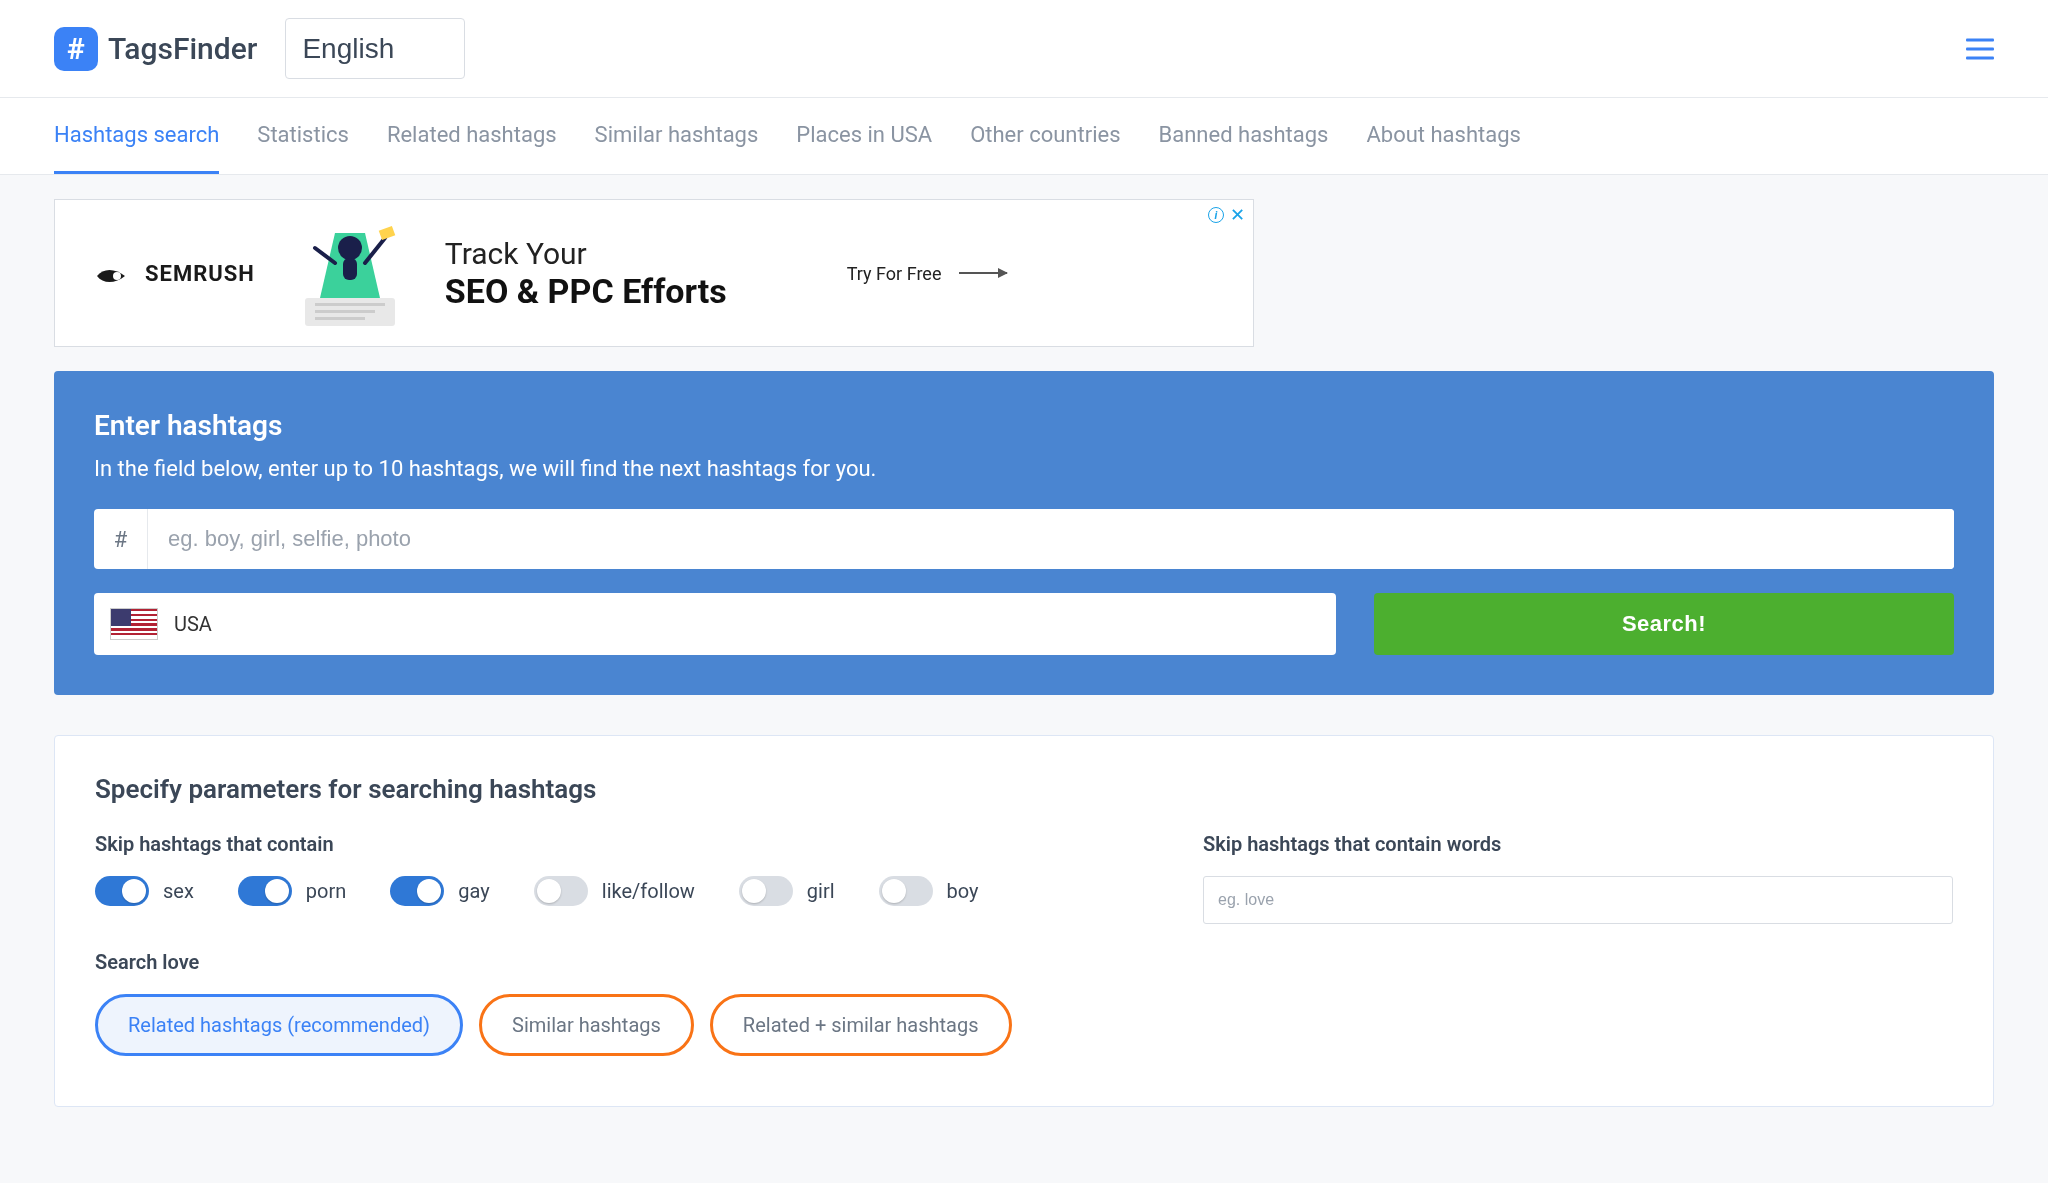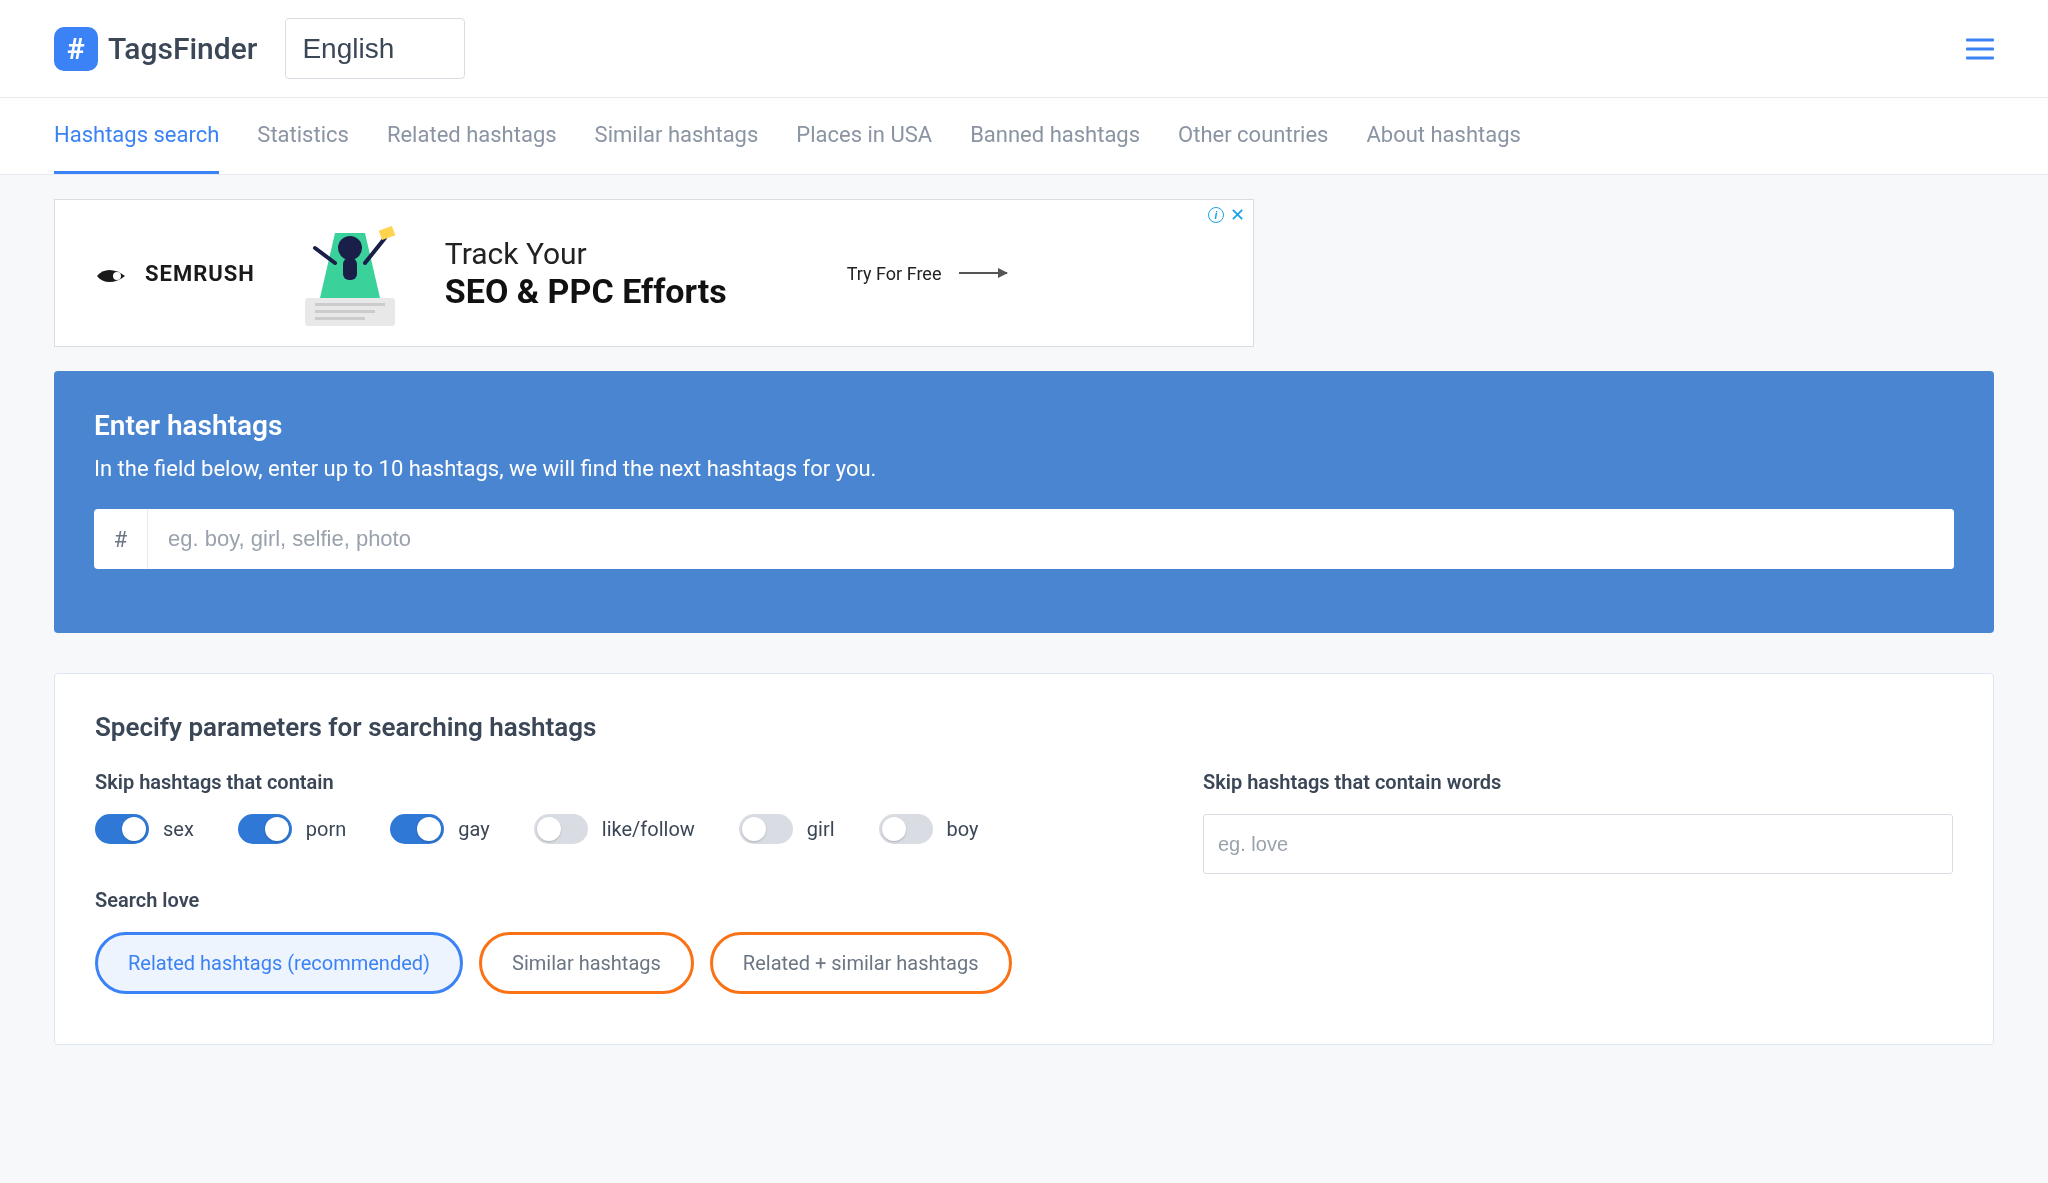--- a/index.html
+++ b/index.html
@@ -300,25 +300,25 @@
     border-radius: 50%;
     top: 3px;
     transition: left .2s;
     box-shadow: 0 1px 2px rgba(0,0,0,.2);
   }
   .switch.off .knob { left: 3px; }
   .switch.on .knob { left: 27px; }
   .toggle-label { font-size: 20px; color: #3b4757; }
   .skip-words-input {
     width: 100%;
-    height: 60px;
+    height: 48px;
     border: 1px solid #d9dde3;
     border-radius: 3px;
     padding: 0 14px;
-    font-size: 20px;
+    font-size: 16px;
     color: #333;
   }
   .skip-words-input::placeholder { color: #9aa2ad; }
   .pills-row {
     display: flex;
     gap: 16px;
   }
   .pill {
     border: 3px solid #f97316;
     border-radius: 999px;
@@ -351,22 +351,22 @@
       <div></div>
   </div>
 </div>
 
 <div class="navbar" id="navbar">
     <div class="nav-item active">Hashtags search</div>
     <div class="nav-item">Statistics</div>
     <div class="nav-item">Related hashtags</div>
     <div class="nav-item">Similar hashtags</div>
     <div class="nav-item">Places in USA</div>
+    <div class="nav-item">Other countries</div>
     <div class="nav-item">Banned hashtags</div>
-    <div class="nav-item">Other countries</div>
     <div class="nav-item">About hashtags</div>
   </div>
 
 <div class="content">
 
   <div class="ad-banner">
     <div class="ad-brand">
       <span class="ad-brand-icon">
         <svg viewBox="0 0 32 20" width="32" height="20">
             <path d="M2 10 C8 2, 20 2, 30 10 C20 18, 8 18, 2 10 Z" fill="#1a1a1a"></path>
@@ -403,20 +403,27 @@
     </div>
   </div>
 
   <div class="search-panel">
     <div class="panel-title">Enter hashtags</div>
     <div class="panel-sub">In the field below, enter up to 10 hashtags, we will find the next hashtags for you.</div>
     <div class="hashtag-input-row">
       <div class="hash-prefix">#</div>
       <input class="hashtag-input" type="text" placeholder="eg. boy, girl, selfie, photo" style="">
     </div>
+    <div class="row2">
+      <div class="country-select">
+        <div class="flag"></div>
+        <span class="country-label">USA</span>
+      </div>
+      <button class="search-btn">Search!</button>
+    </div>
   </div>
 
   <div class="params-panel">
     <div class="params-title">Specify parameters for searching hashtags</div>
     <div class="params-row">
       <div class="params-left">
         <div class="subheading">Skip hashtags that contain</div>
         <div class="toggles-row" id="toggles-row">
             <div class="toggle-item">
               <div class="switch on">

